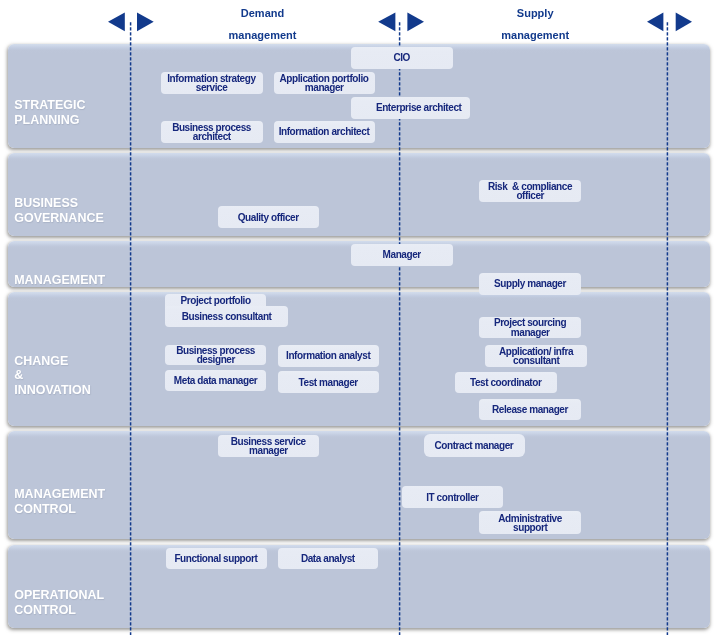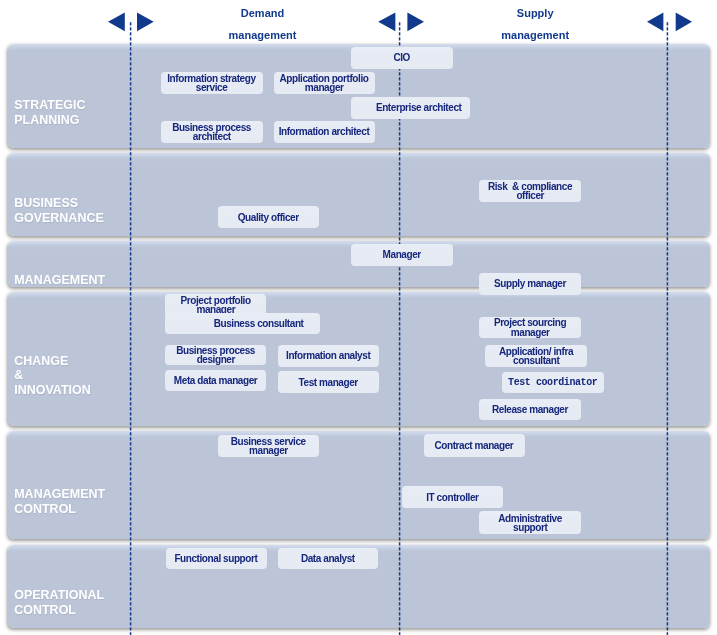--- a/index.html
+++ b/index.html
@@ -72,33 +72,33 @@
     <div class="role" style="left: 160.7px; top: 120.7px; width: 102.2px; height: 22.4px;">Business process
 architect</div>
     <div class="role" style="left: 273.6px; top: 121px; width: 101.2px; height: 22.2px;">Information architect</div>
     <div class="role" style="left: 479.3px; top: 180.1px; width: 101.8px; height: 22.2px;">Risk  &amp; compliance
 officer</div>
     <div class="role" style="left: 217.5px; top: 206.4px; width: 101.8px; height: 22px;">Quality officer</div>
     <div class="role" style="left: 351px; top: 243.6px; width: 101.8px; height: 22px;">Manager</div>
     <div class="role" style="left: 479.3px; top: 273px; width: 101.8px; height: 22px;">Supply manager</div>
     <div class="role" style="left: 165.3px; top: 294.3px; width: 101px; height: 21.8px;">Project portfolio
 manager</div>
-    <div class="role" style="left: 165.3px; top: 313px; width: 123px; height: 20.6px; padding-left: 32px;">Business consultant</div>
+    <div class="role" style="left: 165.3px; top: 306px; width: 123px; height: 20.6px;">Business consultant</div>
     <div class="role" style="left: 165.3px; top: 344.5px; width: 101px; height: 20.8px;">Business process
 designer</div>
     <div class="role" style="left: 165.3px; top: 370.2px; width: 101px; height: 20.8px;">Meta data manager</div>
     <div class="role" style="left: 277.6px; top: 345px; width: 101.6px; height: 21.6px;">Information analyst</div>
     <div class="role" style="left: 277.6px; top: 371.4px; width: 101.6px; height: 21.9px;">Test manager</div>
     <div class="role" style="left: 479.3px; top: 316.9px; width: 101.8px; height: 21.6px;">Project sourcing
 manager</div>
     <div class="role" style="left: 479.3px; top: 345px; width: 101.8px; height: 22.1px; margin-left: 6px;">Application/ infra
 consultant</div>
-    <div class="role" style="left: 502px; top: 372.4px; width: 101.8px; height: 21.1px; font-family: Liberation Mono, monospace;">Test coordinator</div>
+    <div class="role" style="left: 455px; top: 372.4px; width: 101.8px; height: 21.1px;">Test coordinator</div>
     <div class="role" style="left: 479.3px; top: 398.9px; width: 101.8px; height: 21.3px;">Release manager</div>
     <div class="role" style="left: 217.5px; top: 434.8px; width: 101.8px; height: 22.6px;">Business service
 manager</div>
-    <div class="role" style="left: 423.5px; top: 434.4px; width: 101.2px; height: 22.5px;">Contract manager</div>
+    <div class="role" style="left: 423.5px; top: 434.4px; width: 101.2px; height: 22.5px; border-radius: 6px;">Contract manager</div>
     <div class="role" style="left: 402px; top: 486.4px; width: 101.2px; height: 22.1px;">IT controller</div>
     <div class="role" style="left: 479.3px; top: 511.4px; width: 101.8px; height: 22.9px;">Administrative
 support</div>
     <div class="role" style="left: 165.5px; top: 547.7px; width: 101.2px; height: 21.6px;">Functional support</div>
     <div class="role" style="left: 277.9px; top: 547.7px; width: 100.3px; height: 21.6px;">Data analyst</div>
   </div>
 
 </body></html>

